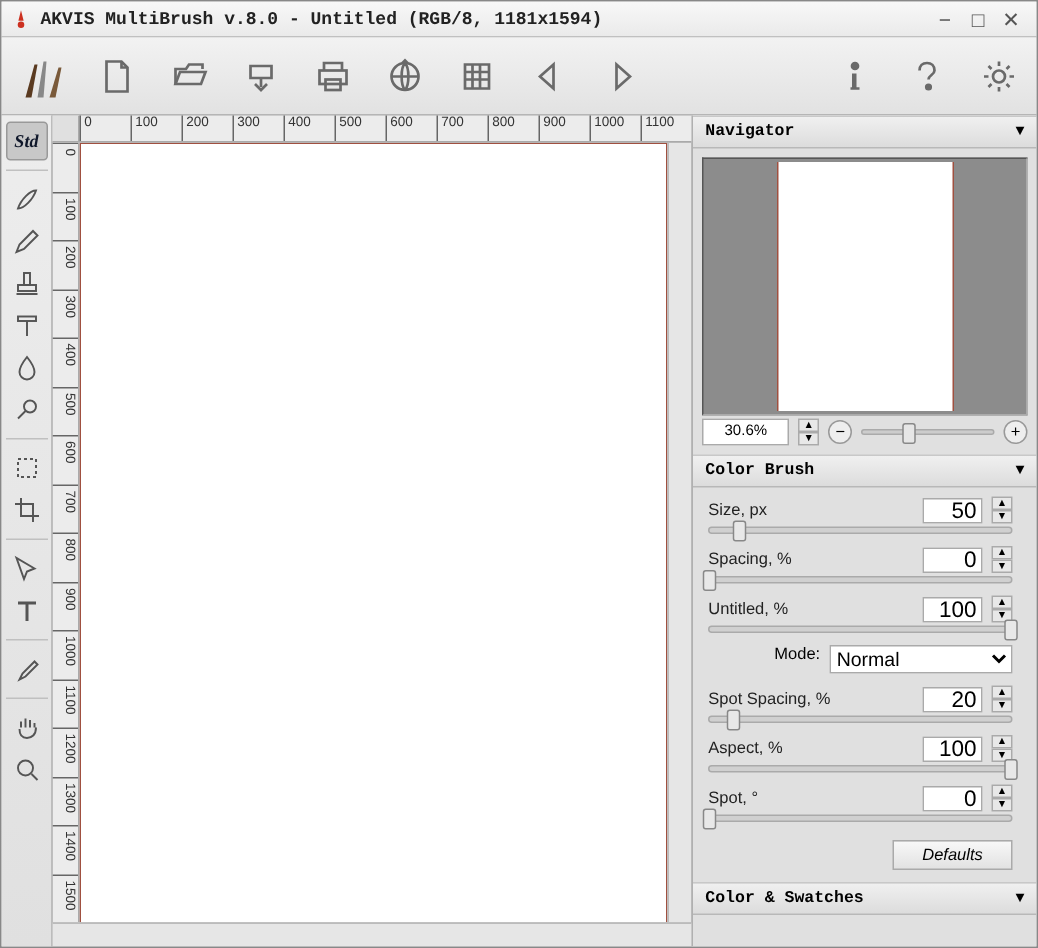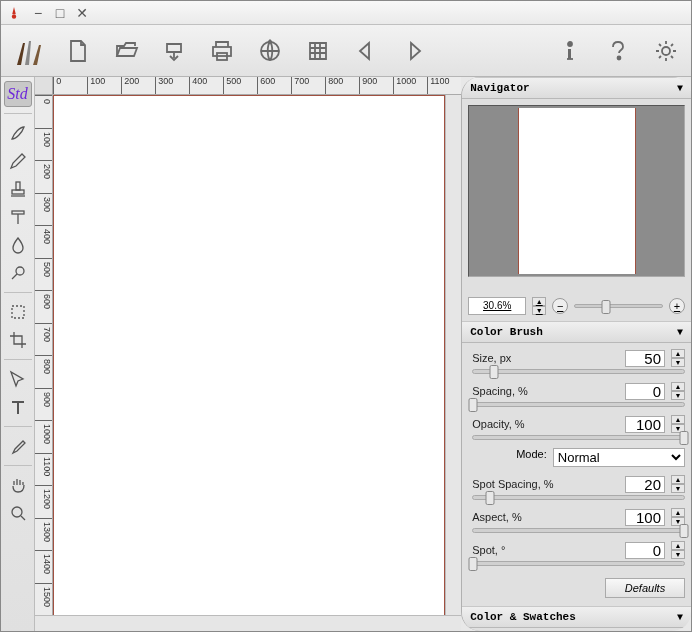--- a/index.html
+++ b/index.html
@@ -50,89 +50,89 @@
     gap:2px;
   }
   .ltool {
     width: 28px; height: 26px;
     display:flex; align-items:center; justify-content:center;
     cursor:pointer;
     border-radius:3px;
   }
   .ltool.selected { background:#c8c8c8; border:1px solid #999; }
   .ltool svg { stroke:#555; fill:none; stroke-width:1.3;}
-  .ltool .std { font-style:italic; font-weight:normal; font-size:16px; color:#6d28d9; font-family: serif;}
+  .ltool .std { font-style:italic; font-weight:bold; font-size:12px; color:#0f172a; font-family: serif;}
   .sep { width: 28px; height: 1px; background:#c0c0c0; margin:4px 0;}
   
   .canvas-col { flex:1; display:flex; flex-direction:column; background:#8c8c8c; position:relative;}
   .ruler-h { height:18px; background:#ececec; border-bottom:1px solid #aaa; display:flex; align-items:flex-end; padding-left:18px; position:relative; overflow:hidden;}
   .ruler-h .corner { position:absolute; left:0; top:0; width:18px; height:18px; background:#e0e0e0; border-right:1px solid #aaa;}
   .ruler-h .tick { position:relative; width:34px; height:18px; border-left:1px solid #666; font-size:9px; color:#333; padding-left:2px;}
   .canvas-row { display:flex; flex:1; overflow:hidden;}
   .ruler-v { width:18px; background:#ececec; border-right:1px solid #aaa; display:flex; flex-direction:column; padding-top:0;}
   .ruler-v .tick { height:34px; border-top:1px solid #666; font-size:9px; color:#333; writing-mode:vertical-rl; text-orientation:mixed; padding-top:3px;}
   .canvas-area { flex:1; display:flex; justify-content:flex-start; align-items:flex-start; overflow:hidden; background:#8c8c8c;}
   .canvas-page { background:#fff; border:1px solid #a05040; aspect-ratio:1181/1594; width:100%;}
   .scroll-v { width:16px; background: #e6e6e6; border-left:1px solid #bbb;}
   .scroll-h { height:16px; background: #e6e6e6; border-top:1px solid #bbb;}
   
   .right-col {
     width: 256px;
     background:#e0e0e0;
     border-left:1px solid #b0b0b0;
     display:flex; flex-direction:column;
     overflow:hidden;
-    border-radius:19px;
   }
   .panel-head {
     height: 22px;
     display:flex; align-items:center; padding:0 8px;
     background: linear-gradient(#f0f0f0,#dcdcdc);
     border-top:1px solid #c8c8c8;
     border-bottom:1px solid #b8b8b8;
     font-weight:bold; font-family:"Courier New",monospace; font-size:11px;
   }
   .panel-head .collapse { margin-left:auto; font-size:10px;}
   .navigator-body { padding:6px; }
   .nav-preview {
     height: 172px;
     background:#8c8c8c;
     border:1px inset #aaa;
     display:flex; align-items:center; justify-content:center;
   }
   .nav-preview .page { width:55%; height:98%; background:#fff; border-left:1px solid #a05040; border-right:1px solid #a05040;}
-  .zoom-row { display:flex; align-items:center; gap:6px; margin-top:20px;text-decoration:underline;}
+  .zoom-row { display:flex; align-items:center; gap:6px; margin-top:2px;}
   .zoom-field { width:58px; height:18px; background:#fff; border:1px solid #aaa; font-size:10px; text-align:center; line-height:16px;}
   .stepper { width:14px; height:18px; display:flex; flex-direction:column;}
   .stepper .s { flex:1; background:#e8e8e8; border:1px solid #aaa; font-size:7px; display:flex; align-items:center; justify-content:center; cursor:pointer;}
   .zoom-btn { width:16px; height:16px; border:1px solid #999; border-radius:8px; font-size:11px; display:flex; align-items:center; justify-content:center; background:#eee; cursor:pointer;}
   .slider-track { flex:1; height:4px; background:#ccc; border:1px solid #aaa; border-radius:2px; position:relative;}
   .slider-thumb { position:absolute; top:-5px; width:9px; height:14px; background:#e6e6e6; border:1px solid #888; border-radius:2px; transform:translateX(-50%);}
   
-  .brush-body { padding:6px 6px 8px 10px; display:flex; flex-direction:column; gap:8px;}
+  .brush-body { padding:6px 16px 8px 10px; display:flex; flex-direction:column; gap:8px;}
   .param { display:flex; flex-direction:column; gap:2px;}
   .param-row { display:flex; align-items:center; gap:6px;}
   .param-label { font-size:11px; color:#222; flex:1;}
   .num-field { width:40px; height:17px; background:#fff; border:1px solid #aaa; text-align:right; padding-right:3px; font-size:15px; line-height:15px;}
   .h-slider { height:5px; background:#d0d0d0; border:1px solid #aaa; border-radius:3px; position:relative;}
   .h-slider .thumb { position:absolute; top:-5px; width:9px; height:14px; background:#e8e8e8; border:1px solid #888; border-radius:2px; transform:translateX(-50%);}
   .mode-row { display:flex; align-items:flex-start; gap:6px;margin-left:44px;}
   select.mode { flex:1; height:19px; border:1px solid #aaa; background:#fff; font-size:13px;}
   .noise-row { display:flex; align-items:center; gap:6px; margin-top:4px;}
   .noise-row input { width:13px; height:13px;}
   .defaults { margin-left:auto; margin-top:4px; width:80px; height:20px; background:linear-gradient(#f8f8f8,#e2e2e2); border:1px solid #aaa; font-size:11px; cursor:pointer;font-style:italic;}
 </style>
 </head>
 <body>
 
 <div class="titlebar">
   <svg class="app-icon" viewBox="0 0 16 16">
       <path d="M8 1 L10 9 L6 9 Z" fill="#cc3020"></path>
       <circle cx="8" cy="12" r="2.5" fill="#cc3020"></circle>
     </svg>
+  <span class="title">AKVIS MultiBrush v.8.0 - Untitled (RGB/8, 1181x1594)</span>
   <div class="win-btn">−</div>
   <div class="win-btn">□</div>
   <div class="win-btn">✕</div>
 </div>
 
 <div class="toolbar">
   <div class="left-tool">
     <svg width="34" height="40" viewBox="0 0 34 40">
         <path d="M6 34 L12 12 L14 12 L10 34 Z" fill="#5a3a20"></path>
         <path d="M14 34 L18 10 L20 10 L18 34 Z" fill="#888"></path>
@@ -389,21 +389,21 @@
               <div class="s">▼</div>
             </div>
         </div>
         <div class="h-slider">
             <div class="thumb" id="hardness-thumb" style="left: 0%;"></div>
           </div>
       </div>
 
       <div class="param">
         <div class="param-row">
-          <span class="param-label">Opacity, %</span>
+          <span class="param-label">Untitled, %</span>
           <div class="num-field">100</div>
           <div class="stepper">
               <div class="s">▲</div>
               <div class="s">▼</div>
             </div>
         </div>
         <div class="h-slider">
             <div class="thumb" id="opacity-thumb" style="left: 100%;"></div>
           </div>
       </div>

